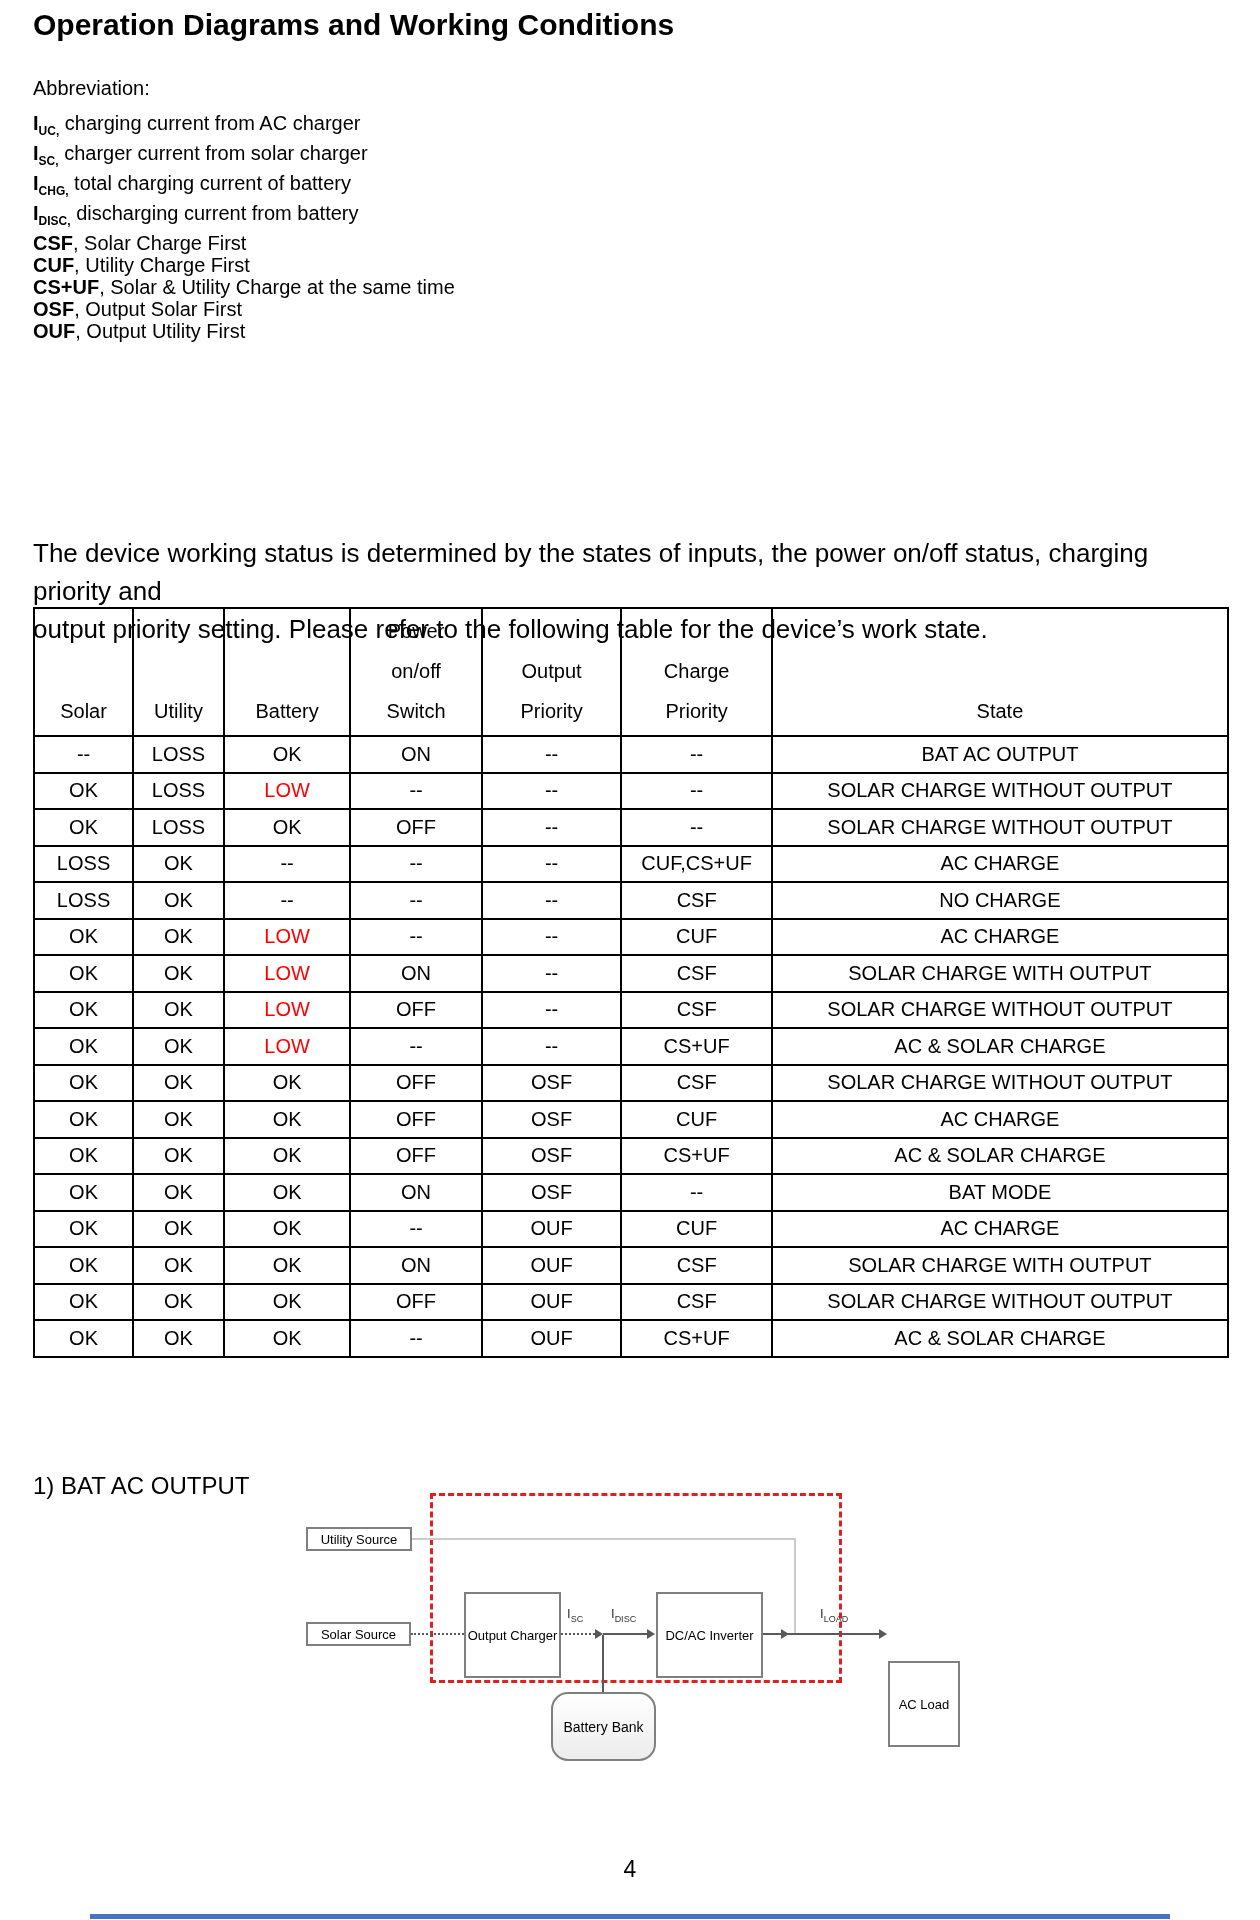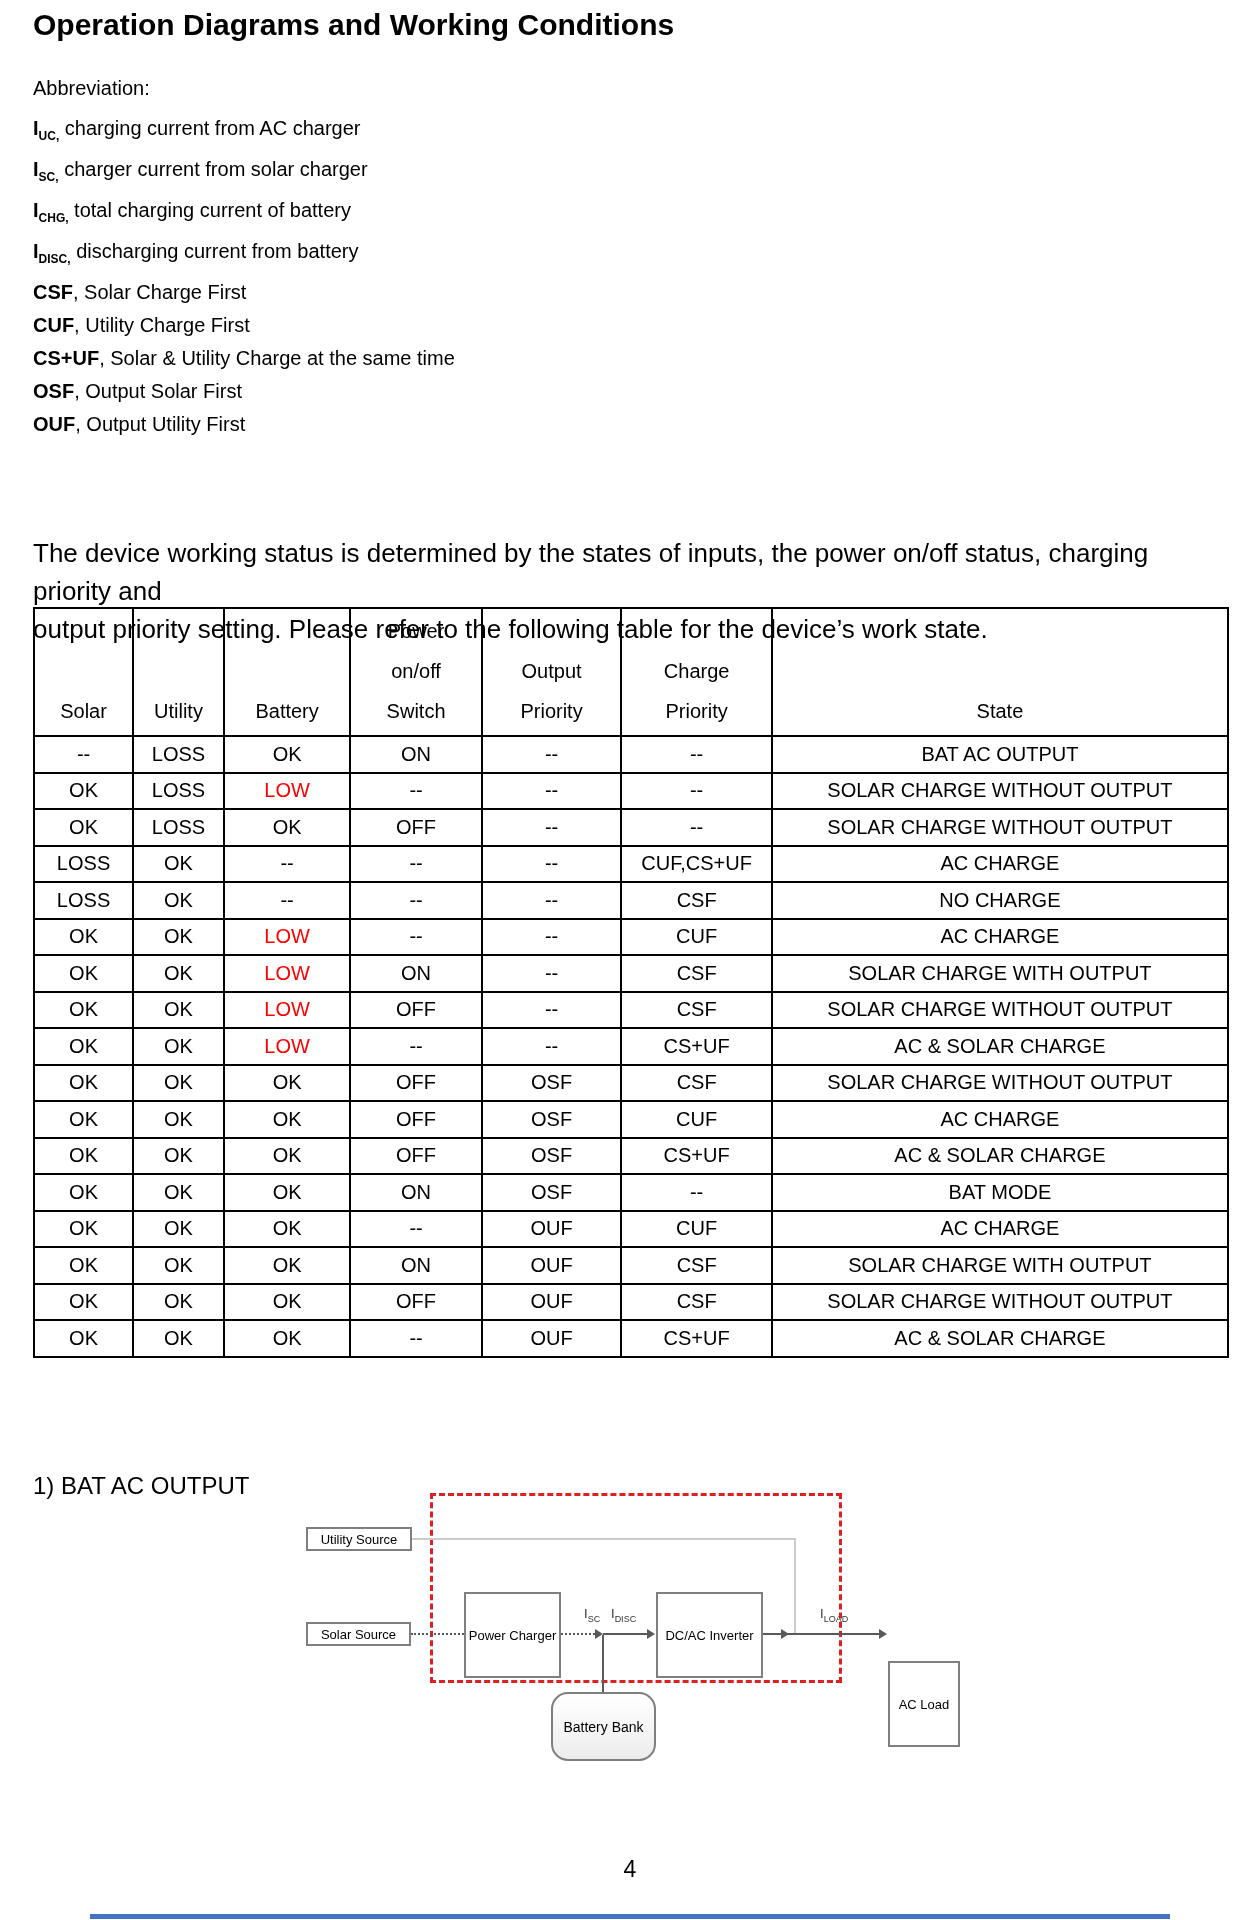--- a/index.html
+++ b/index.html
@@ -2,21 +2,21 @@
 <html><head>
 <meta charset="utf-8">
 <style>
   html,body{margin:0;padding:0;background:#ffffff;}
   .page{position:relative;width:1260px;height:1920px;background:#fff;
         font-family:"Liberation Sans",sans-serif;color:#000;overflow:hidden;}
 
   .doc-title{position:absolute;left:33px;top:8px;font-size:30px;font-weight:bold;letter-spacing:0;}
 
   .abbrev-heading{position:absolute;left:33px;top:77px;font-size:20px;}
-  .abbrev-list{position:absolute;left:33px;top:112px;font-size:20px;line-height:33px;}
+  .abbrev-list{position:absolute;left:33px;top:112px;font-size:20px;line-height:22px;}
   .abbrev-item b{font-weight:bold;}
   .abbrev-item sub{font-size:12px;font-weight:bold;}
 
   .intro{position:absolute;left:33px;top:534px;width:1185px;font-size:26px;line-height:38px;white-space:pre-line;}
 
   table.work-table{position:absolute;left:33px;top:607px;width:1196px;border-collapse:collapse;table-layout:fixed;}
   .work-table th,.work-table td{border:2px solid #000;text-align:center;font-size:20px;padding:0 2px;}
   .work-table th{vertical-align:bottom;font-weight:normal;line-height:40px;padding-bottom:4px;height:122px;white-space:pre-line;}
   .work-table td{height:34.5px;}
 
@@ -250,26 +250,26 @@
   <div class="dgm-box" style="left:306px;top:1527px;width:102px;height:20px;">
     <span>Utility Source</span>
   </div>
   <div class="dgm-box" style="left:306px;top:1622px;width:101px;height:20px;">
     <span>Solar Source</span>
   </div>
 
   <div class="dotline" style="left:411px;top:1633px;width:53px;"></div>
 
   <div class="dgm-box" style="left:464px;top:1592px;width:93px;height:82px;">
-    <span>Power Charger</span>
+    <span>Output Charger</span>
   </div>
 
   <div class="dotline" style="left:561px;top:1633px;width:34px;"></div>
   <div class="arr-r" style="left:595px;top:1629px;"></div>
-  <div class="cur-label" style="left:584px;top:1606px;text-align:center;">I<sub>SC</sub></div>
+  <div class="cur-label" style="left:567px;top:1606px;text-align:center;">I<sub>SC</sub></div>
 
   <div class="line" style="left:602px;top:1635px;width:2px;height:57px;"></div>
 
   <div class="line" style="left:603px;top:1633px;width:44px;height:2px;"></div>
   <div class="arr-r" style="left:647px;top:1629px;"></div>
   <div class="cur-label" style="left:611px;top:1606px;">I<sub>DISC</sub></div>
 
   <div class="dgm-box" style="left:656px;top:1592px;width:103px;height:82px;">
     <span>DC/AC Inverter</span>
   </div>

